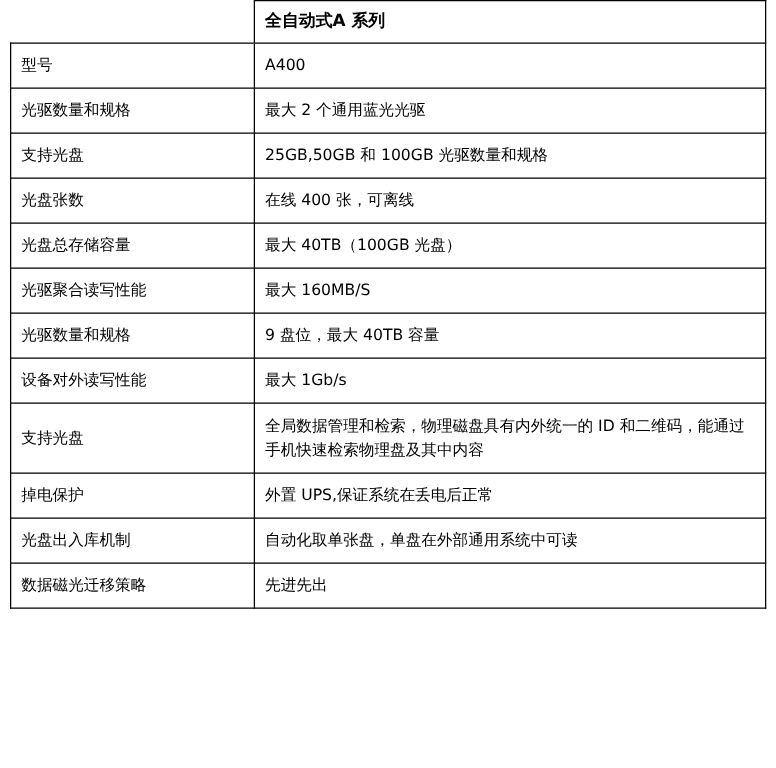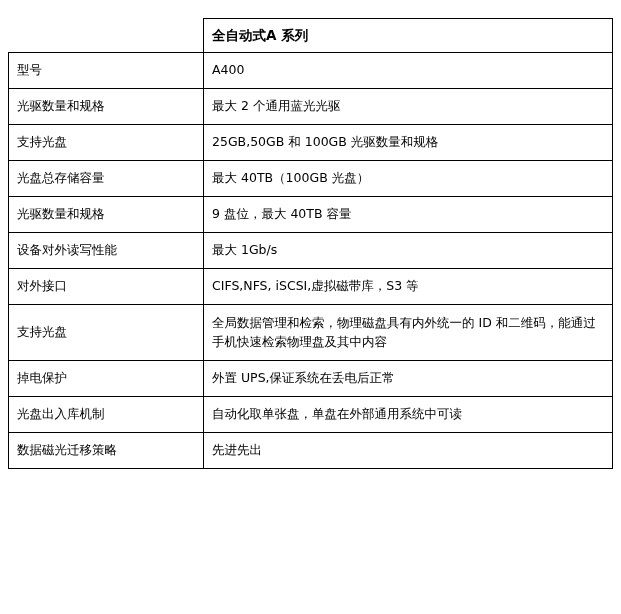--- a/index.html
+++ b/index.html
@@ -8,21 +8,21 @@
     background: #ffffff;
   }
   body {
     width: 621px;
     height: 614px;
     font-family: "DejaVu Sans", "Liberation Sans", sans-serif;
     color: #000000;
     overflow: hidden;
   }
   .spec-table-wrap {
-    padding: 18px 8px 0 8px;
+    padding: 0 8px 0 8px;
     box-sizing: border-box;
     width: 621px;
   }
   table.spec-table {
     border-collapse: collapse;
     width: 604px;
     table-layout: fixed;
   }
   table.spec-table td {
     border: 1px solid #000000;
@@ -75,34 +75,38 @@
       </tr>
       <tr class="row-norm">
         <td class="label-cell">光驱数量和规格</td>
         <td class="value-cell">最大 2 个通用蓝光光驱</td>
       </tr>
       <tr class="row-norm">
         <td class="label-cell">支持光盘</td>
         <td class="value-cell">25GB,50GB 和 100GB 光驱数量和规格</td>
       </tr>
       <tr class="row-norm">
+        <td class="label-cell">光盘张数</td>
+        <td class="value-cell">在线 400 张，可离线</td>
+      </tr>
+      <tr class="row-norm">
         <td class="label-cell">光盘总存储容量</td>
         <td class="value-cell">最大 40TB（100GB 光盘）</td>
+      </tr>
+      <tr class="row-norm">
+        <td class="label-cell">光驱聚合读写性能</td>
+        <td class="value-cell">最大 160MB/S</td>
       </tr>
       <tr class="row-norm">
         <td class="label-cell">光驱数量和规格</td>
         <td class="value-cell">9 盘位，最大 40TB 容量</td>
       </tr>
       <tr class="row-norm">
         <td class="label-cell">设备对外读写性能</td>
         <td class="value-cell">最大 1Gb/s</td>
-      </tr>
-      <tr class="row-norm">
-        <td class="label-cell">对外接口</td>
-        <td class="value-cell">CIFS,NFS, iSCSI,虚拟磁带库，S3 等</td>
       </tr>
       <tr class="row-tall">
         <td class="label-cell">支持光盘</td>
         <td class="value-cell">全局数据管理和检索，物理磁盘具有内外统一的 ID 和二维码，能通过手机快速检索物理盘及其中内容</td>
       </tr>
       <tr class="row-norm">
         <td class="label-cell">掉电保护</td>
         <td class="value-cell">外置 UPS,保证系统在丢电后正常</td>
       </tr>
       <tr class="row-norm">

